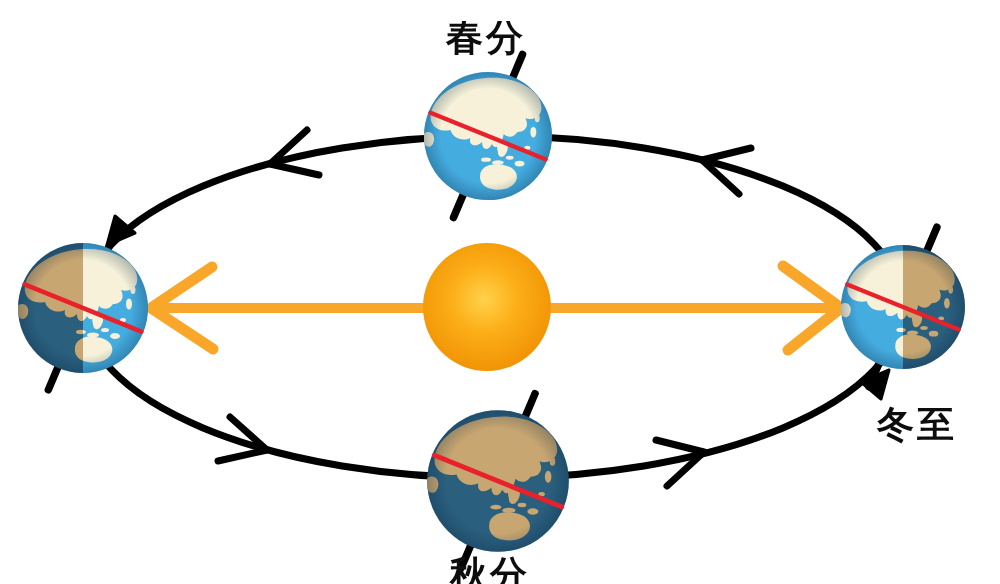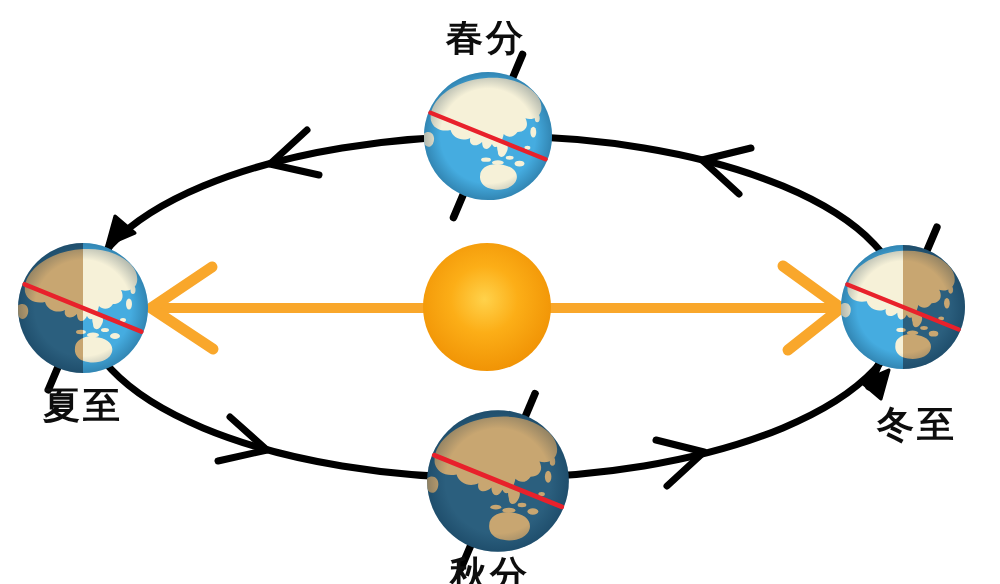--- a/index.html
+++ b/index.html
@@ -144,16 +144,15 @@
         <circle r="65" fill="url(#globeShade)"></circle>
         <line class="equator" x1="-58.4" y1="-23.6" x2="58.4" y2="23.6"></line>
       </g>
     </g>
 
     <path class="orbit-arrow-filled" d="M 107,224 L 135,212 L 115,195 Z"></path>
     <path class="orbit-arrow-filled" d="M 889,349 L 861,361 L 881,378 Z"></path>
   </svg>
 
   <div class="season-label lbl-spring">春分</div>
-  <div class="season-label lbl-summer">夏至</div>
   <div class="season-label lbl-winter">冬至</div>
   <div class="season-label lbl-autumn">秋分</div>
 </div>
 
 </body></html>

